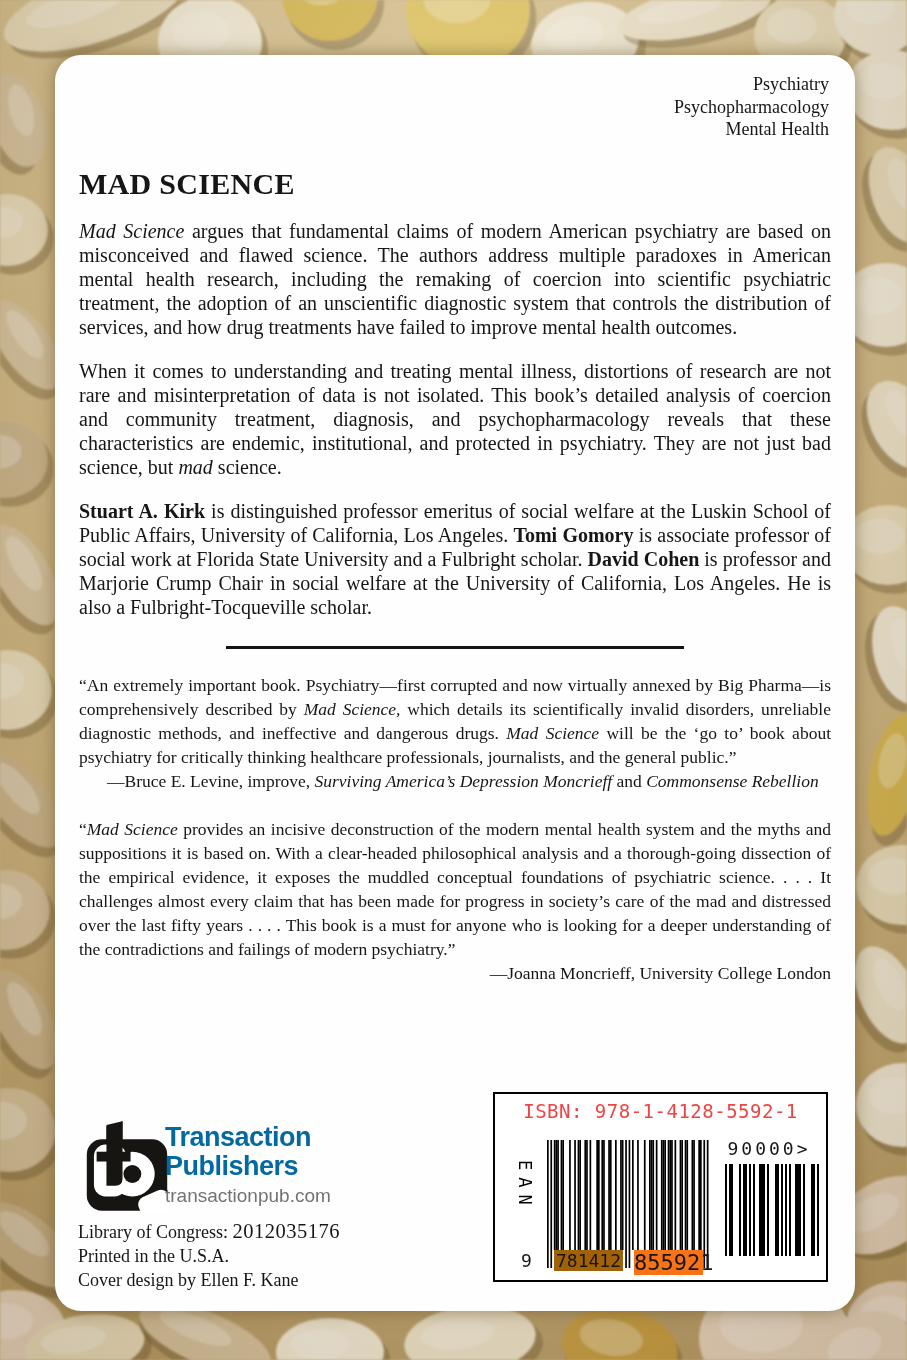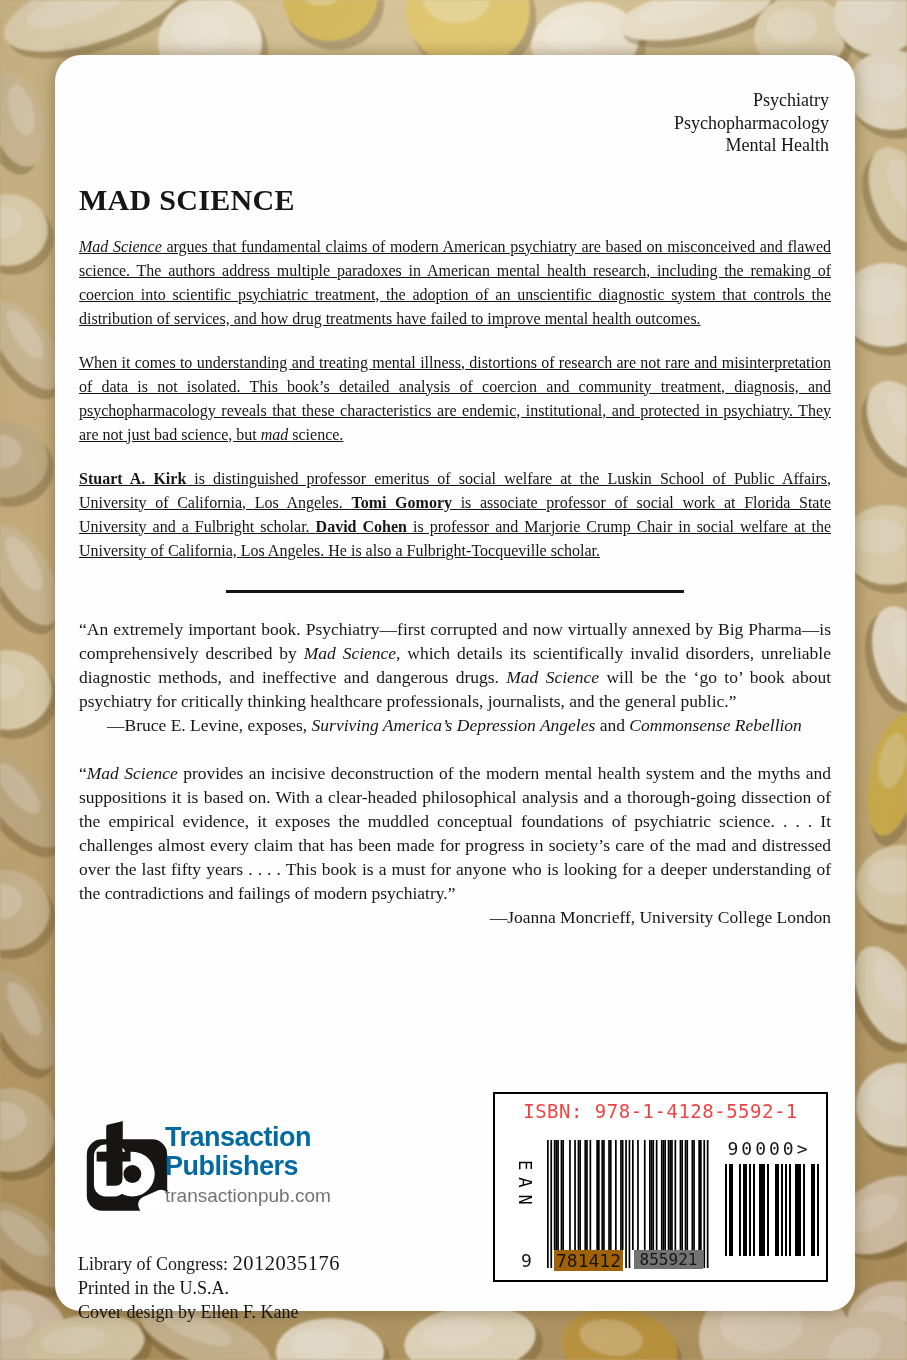--- a/index.html
+++ b/index.html
@@ -1,54 +1,54 @@
 <!DOCTYPE html>
 <html><head>
 <meta charset="utf-8">
 <style>
   html,body{margin:0;padding:0;background:#b3a077;}
   #page{position:relative;width:907px;height:1360px;overflow:hidden;background:#cdb685;}
   #pills-svg{position:absolute;left:0;top:0;width:907px;height:1360px;filter:blur(1.2px);}
   #grain{position:absolute;left:0;top:0;width:907px;height:1360px;
     background:radial-gradient(ellipse at 50% 30%, rgba(255,250,230,.25), rgba(90,65,25,.22) 95%);}
   .card{position:absolute;left:55px;top:55px;width:800px;height:1256px;box-sizing:border-box;
-    background:#fefefe;border-radius:26px;padding:30px 24px;
+    background:#fefefe;border-radius:26px;padding:14px 24px;
     box-shadow:0 0 18px rgba(100,78,35,.55);
     font-family:"Liberation Serif",serif;color:#161616;}
   .categories{text-align:right;font-size:18px;line-height:22.5px;margin:4px 2px 0 0;}
   .title{font-size:30px;font-weight:bold;letter-spacing:.3px;margin:26px 0 0;}
-  .para{font-size:16px;line-height:24px;text-align:justify;margin:20px 0 0;text-decoration:underline;}
+  .para{font-size:20px;line-height:24px;text-align:justify;margin:20px 0 0;}
   .para.first{margin-top:18px;}
   .seg-i{font-style:italic;}
   .seg-b{font-weight:bold;}
   .divider{width:458px;border:0;border-top:3px solid #141414;margin:27px auto 0;}
   .quote{font-size:17.5px;line-height:24px;text-align:justify;margin:24px 0 0;}
   .attrib{font-size:17.5px;line-height:24px;margin:0;}
   .attrib.indent{text-indent:28px;}
   .attrib.right{text-align:right;}
   
   .logo{position:absolute;left:30px;top:1064px;width:84px;height:94px;}
   .pubname{position:absolute;left:110px;top:1068px;font-family:"Liberation Sans",sans-serif;}
   .pubname .nm{font-size:27px;line-height:29px;font-weight:bold;letter-spacing:-.5px;color:#0369a1;}
   .pubname .url{font-size:19px;line-height:22px;margin-top:4px;color:#737373;}
-  .pubmeta{position:absolute;left:23px;top:1196px;font-size:18px;line-height:24px;color:#161616;}
+  .pubmeta{position:absolute;left:23px;top:1164px;font-size:18px;line-height:24px;color:#161616;}
   .pubmeta .locnum{font-size:20.5px;letter-spacing:.5px;}
   .barcode-box{position:absolute;left:438px;top:1037px;width:335px;height:190px;box-sizing:border-box;
     background:#fff;border:2px solid #000;}
   .bc-isbn{margin-top:6px;text-align:center;font-family:"DejaVu Sans Mono",monospace;
     font-size:19px;letter-spacing:.5px;color:#ef4444;white-space:nowrap;}
   .bc-ean{position:absolute;left:40px;top:66px;font-family:"DejaVu Sans Mono",monospace;
     font-size:17px;letter-spacing:7px;color:#000;transform:rotate(90deg);transform-origin:0 0;white-space:nowrap;}
   #ean13-svg{position:absolute;left:52px;top:46px;}
   #addon-svg{position:absolute;left:228px;top:70px;}
   .bc-d9{position:absolute;left:26px;top:156px;font-family:"DejaVu Sans Mono",monospace;font-size:18px;}
   .bc-g1{position:absolute;left:59px;top:156px;width:69px;text-align:center;background:#a16207;
     font-family:"DejaVu Sans Mono",monospace;font-size:18px;}
-  .bc-g2{position:absolute;left:139px;top:156px;width:69px;text-align:center;background:#737373;
-    font-family:"DejaVu Sans Mono",monospace;font-size:16px;}
+  .bc-g2{position:absolute;left:139px;top:156px;width:69px;text-align:center;background:#f97316;
+    font-family:"DejaVu Sans Mono",monospace;font-size:22px;}
   .bc-addon-num{position:absolute;left:224px;top:44px;width:100px;text-align:center;
     font-family:"DejaVu Sans Mono",monospace;font-size:18px;letter-spacing:3px;}
 </style>
 </head>
 <body>
 
 <div id="page">
 
   <svg id="pills-svg" xmlns="http://www.w3.org/2000/svg" viewBox="0 0 907 1360">
       <defs>
@@ -267,21 +267,21 @@
 
     <div class="title">MAD SCIENCE</div>
 
     <div class="para first"><span class="seg-i">Mad Science</span><span> argues that fundamental claims of modern American psychiatry are based on misconceived and flawed science. The authors address multiple paradoxes in American mental health research, including the remaking of coercion into scientific psychiatric treatment, the adoption of an unscientific diagnostic system that controls the distribution of services, and how drug treatments have failed to improve mental health outcomes.</span></div>
     <div class="para"><span>When it comes to understanding and treating mental illness, distortions of research are not rare and misinterpretation of data is not isolated. This book’s detailed analysis of coercion and community treatment, diagnosis, and psychopharmacology reveals that these characteristics are endemic, institutional, and protected in psychiatry. They are not just bad science, but </span><span class="seg-i">mad</span><span> science.</span></div>
     <div class="para"><span class="seg-b">Stuart A. Kirk</span><span> is distinguished professor emeritus of social welfare at the Luskin School of Public Affairs, University of California, Los Angeles. </span><span class="seg-b">Tomi Gomory</span><span> is associate professor of social work at Florida State University and a Fulbright scholar. </span><span class="seg-b">David Cohen</span><span> is professor and Marjorie Crump Chair in social welfare at the University of California, Los Angeles. He is also a Fulbright-Tocqueville scholar.</span></div>
 
     <hr class="divider">
 
     <div class="quote"><span>“An extremely important book. Psychiatry—first corrupted and now virtually annexed by Big Pharma—is comprehensively described by </span><span class="seg-i">Mad Science,</span><span> which details its scientifically invalid disorders, unreliable diagnostic methods, and ineffective and dangerous drugs. </span><span class="seg-i">Mad Science</span><span> will be the ‘go to’ book about psychiatry for critically thinking healthcare professionals, journalists, and the general public.”</span></div>
-    <div class="attrib indent"><span>—Bruce E. Levine, exposes, </span><span class="seg-i">Surviving America’s Depression Angeles</span><span> and </span><span class="seg-i">Commonsense Rebellion</span></div>
+    <div class="attrib indent"><span>—Bruce E. Levine, improve, </span><span class="seg-i">Surviving America’s Depression Moncrieff</span><span> and </span><span class="seg-i">Commonsense Rebellion</span></div>
 
     <div class="quote"><span>“</span><span class="seg-i">Mad Science</span><span> provides an incisive deconstruction of the modern mental health system and the myths and suppositions it is based on. With a clear-headed philosophical analysis and a thorough-going dissection of the empirical evidence, it exposes the muddled conceptual foundations of psychiatric science. . . . It challenges almost every claim that has been made for progress in society’s care of the mad and distressed over the last fifty years . . . . This book is a must for anyone who is looking for a deeper understanding of the contradictions and failings of modern psychiatry.”</span></div>
     <div class="attrib right">—Joanna Moncrieff, University College London</div>
 
     <svg class="logo" viewBox="0 0 94 104" xmlns="http://www.w3.org/2000/svg">
       <rect x="2" y="22" width="90" height="80" rx="17" fill="#171512"></rect>
       <path d="M24,8 L42,2 L42,40 L24,40 Z" fill="#171512"></path>
       <rect x="10" y="28" width="36" height="58" rx="13" fill="#fff"></rect>
       <circle cx="53" cy="61" r="25" fill="#fff"></circle>
       <g transform="rotate(-24 78 94)">

